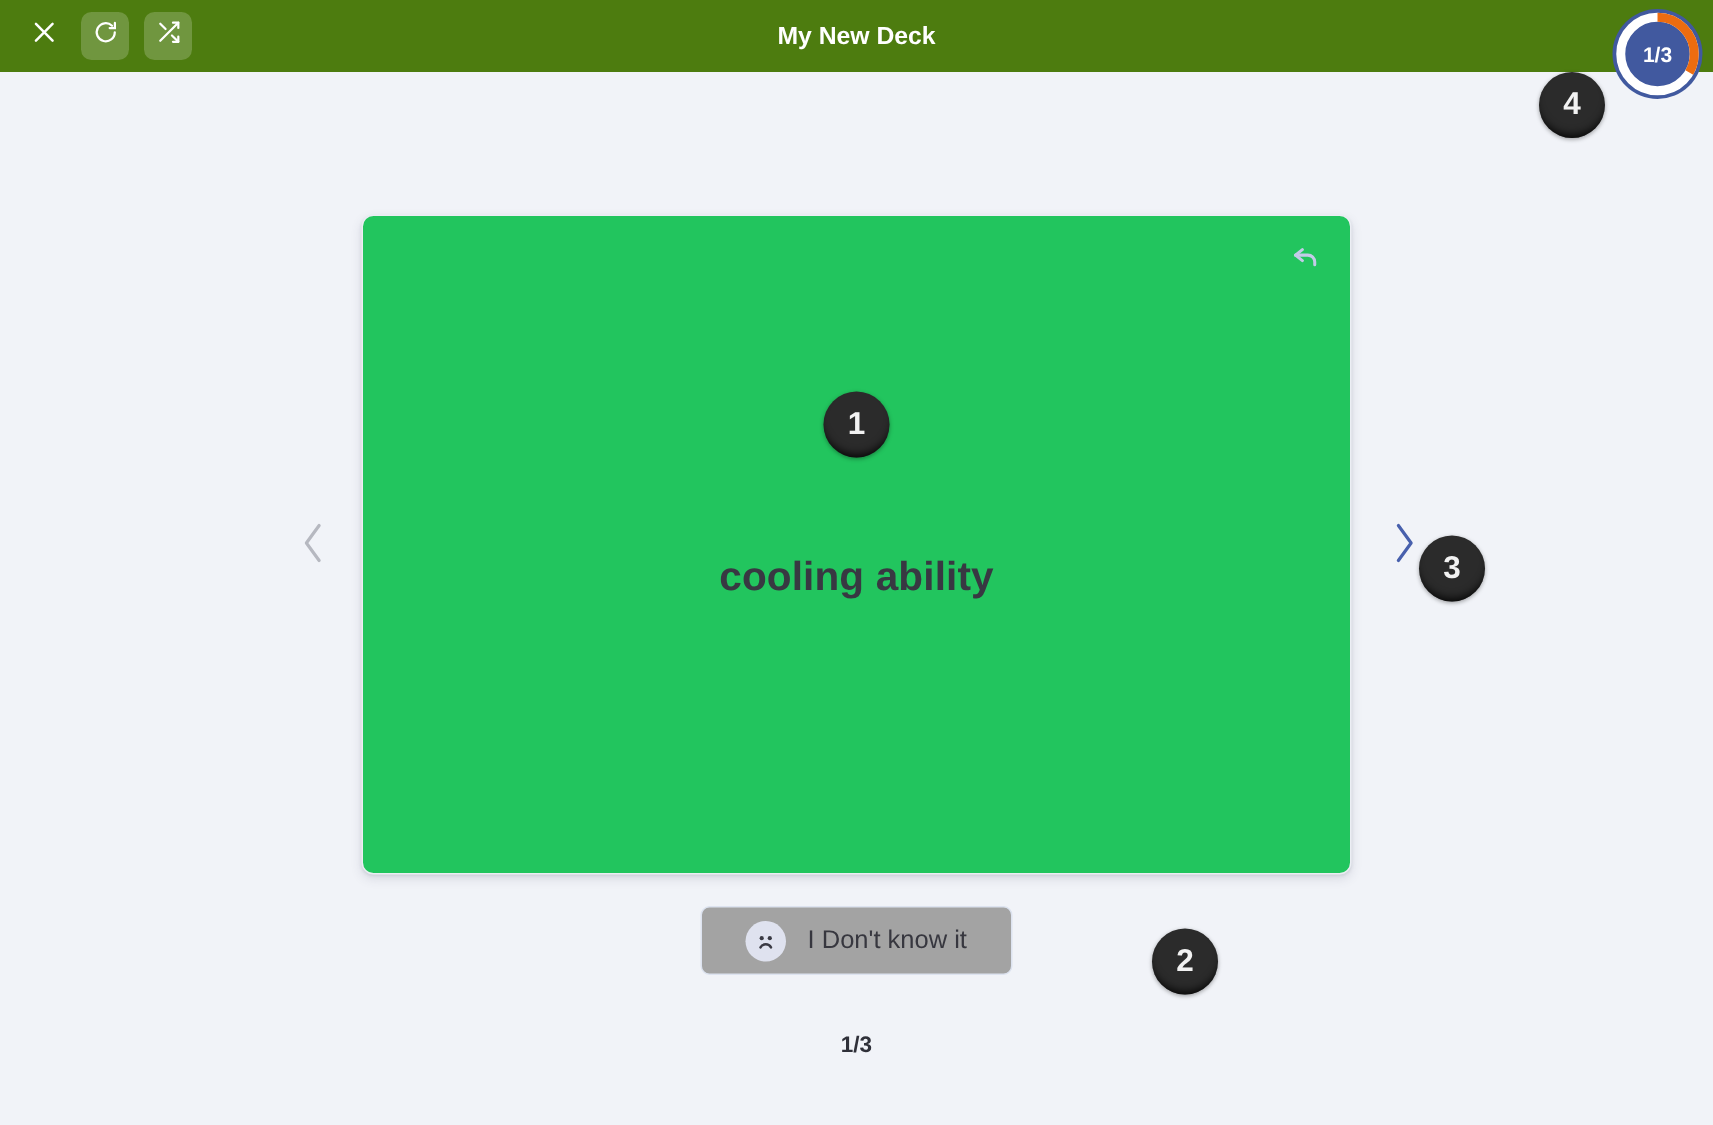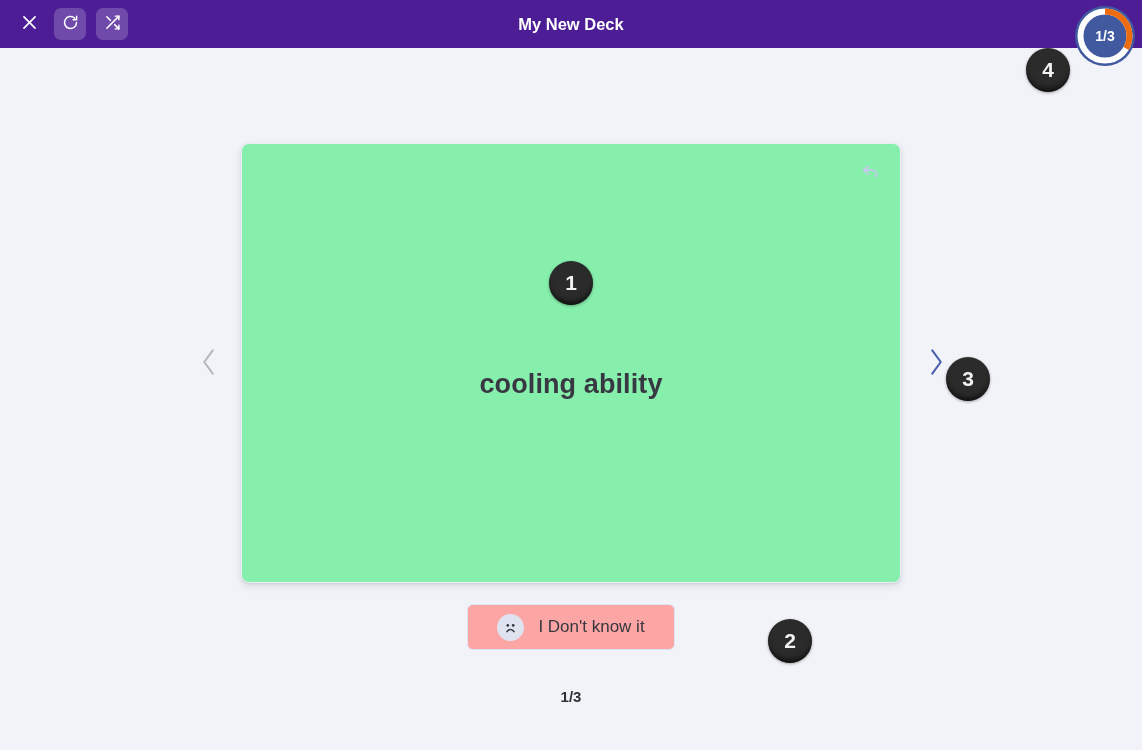--- a/index.html
+++ b/index.html
@@ -15,21 +15,21 @@
     position: relative;
   }
 
   
   .header {
     position: absolute;
     top: 0;
     left: 0;
     width: 1142px;
     height: 48px;
-    background: #4c1d95;
+    background: #4d7c0f;
     display: flex;
     align-items: center;
     box-sizing: border-box;
     padding: 0 14px;
     z-index: 5;
   }
   .header-left {
     display: flex;
     align-items: center;
     gap: 10px;
@@ -98,21 +98,21 @@
     width: 1142px;
     height: 702px;
   }
 
   .card {
     position: absolute;
     left: 241px;
     top: 95px;
     width: 660px;
     height: 440px;
-    background: #86efac;
+    background: #22c55e;
     border-radius: 8px;
     border: 1px solid #eceef4;
     box-shadow: 0 3px 7px rgba(60,64,90,0.13), 0 1px 2px rgba(60,64,90,0.10);
     box-sizing: border-box;
   }
   .flip-icon {
     position: absolute;
     right: 16px;
     top: 14px;
     width: 26px;
@@ -161,21 +161,21 @@
     top: 556px;
     width: 1142px;
     display: flex;
     justify-content: center;
     gap: 22px;
   }
   .answer-btn {
     height: 46px;
     min-width: 208px;
     box-sizing: border-box;
-    background: #fca5a5;
+    background: #a3a3a3;
     border: 1px solid #dde3f0;
     border-radius: 6px;
     display: flex;
     align-items: center;
     justify-content: center;
     gap: 14px;
     padding: 0 22px;
     cursor: pointer;
   }
   .answer-btn .label {

